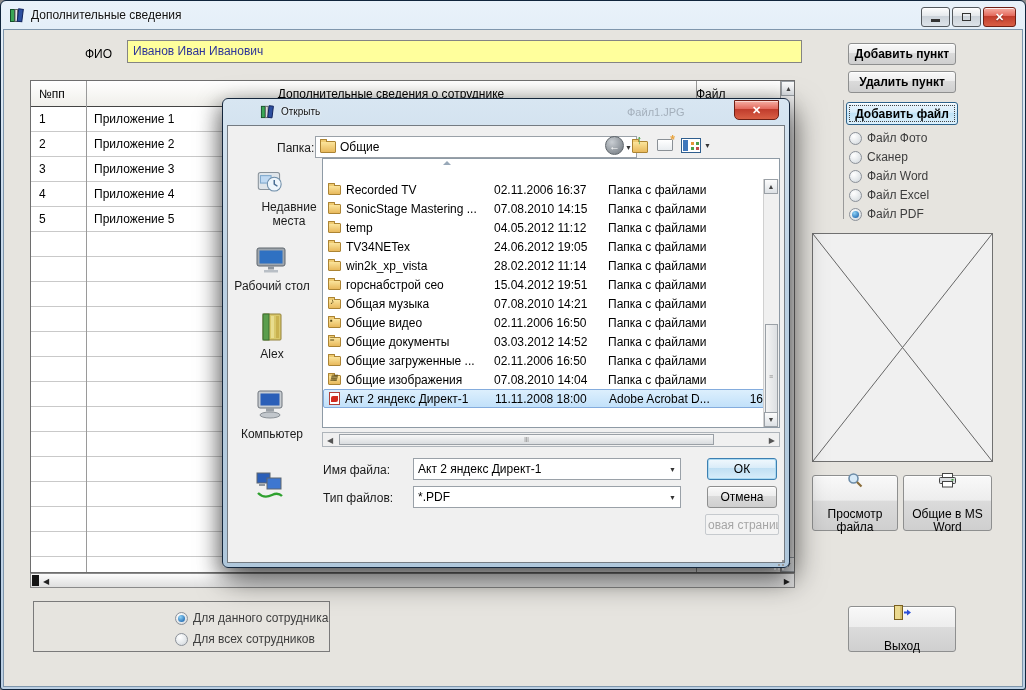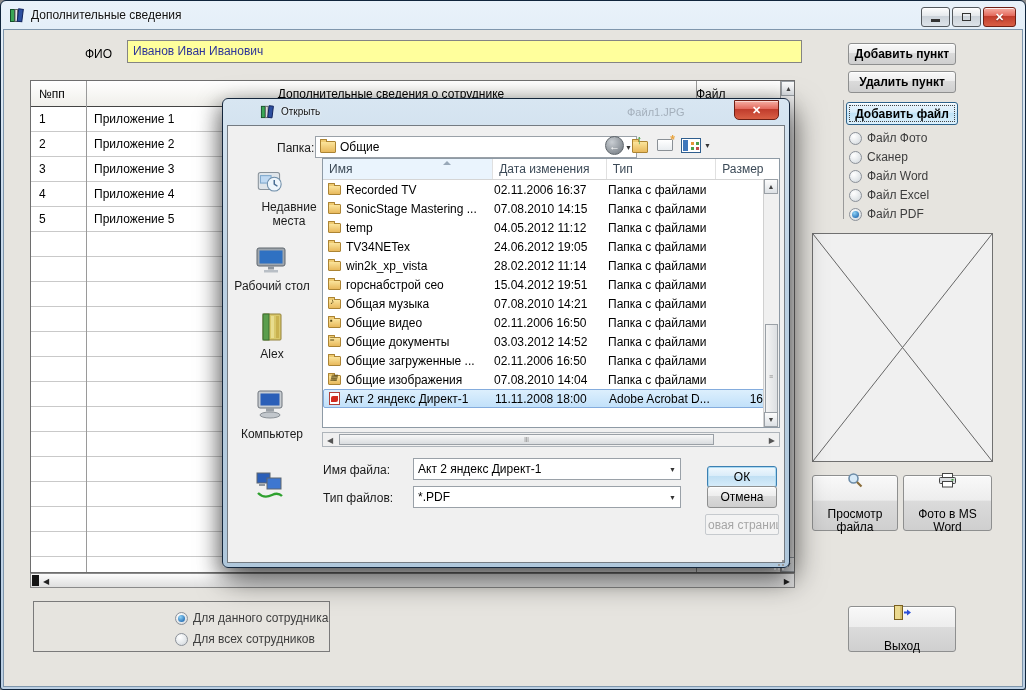--- a/index.html
+++ b/index.html
@@ -124,21 +124,21 @@
   .fl-vscroll{position:absolute;right:0;top:20px;bottom:0;width:15px;background:#F0F0F0;border-left:1px solid #D0D0D0;}
   .fl-thumb{position:absolute;left:1px;width:13px;background:linear-gradient(90deg,#F4F4F4,#DCDFE2);
             border:1px solid #9aa0a6;box-sizing:border-box;display:flex;align-items:center;justify-content:center;
             color:#8a8a8a;font-size:7px;letter-spacing:1px;}
   .fl-hscroll{position:absolute;left:99px;top:333px;width:458px;height:15px;background:#F0F0F0;border:1px solid #AEB4BA;box-sizing:border-box;}
   .flh-thumb{position:absolute;left:16px;top:1px;width:375px;height:11px;background:linear-gradient(#F8F8F8,#D9DCDF);
              border:1px solid #9aa0a6;box-sizing:border-box;text-align:center;font-size:7px;color:#8a8a8a;line-height:10px;}
   .arrL{position:absolute;left:4px;top:3px;font-size:8px;color:#555;}
   .arrR{position:absolute;right:4px;top:3px;font-size:8px;color:#555;}
   .okbtn{background:linear-gradient(#F1F8FD,#D9ECF9 45%,#C0DFF3 46%,#D8EDFA);border:1px solid #3C7FB1;
-         box-shadow:inset 0 0 0 1px #A9D9F2;margin-top:8px;}
+         box-shadow:inset 0 0 0 1px #A9D9F2;}
   .disbtn{position:absolute;border:1px solid #C6CACE;background:#F3F3F3;color:#A6A6A6;
           display:flex;align-items:center;box-sizing:border-box;overflow:hidden;white-space:nowrap;padding-left:2px;border-radius:2px;}
   .grip{position:absolute;right:5px;bottom:5px;width:10px;height:10px;}
   .grip::before{content:"";position:absolute;right:0;bottom:0;width:2px;height:2px;background:#9a9a9a;
         box-shadow:-4px 4px 0 #9a9a9a,0 4px 0 #9a9a9a,-8px 8px 0 #9a9a9a,-4px 8px 0 #9a9a9a,0 8px 0 #9a9a9a;}
   svg{display:block;}
 </style>
 </head>
 <body>
 
@@ -254,21 +254,21 @@
   </div>
   <div class="btn stack" style="left:903px;top:475px;width:89px;height:56px;padding:0 6px">
     <span>
       <svg width="17" height="15" viewBox="0 0 17 15">
         <rect x="3.5" y="0.5" width="10" height="4" fill="#fff" stroke="#444"></rect>
         <rect x="0.5" y="4.5" width="16" height="6" rx="1" fill="#D9DCDF" stroke="#444"></rect>
         <rect x="3.5" y="8.5" width="10" height="5.5" fill="#fff" stroke="#444"></rect>
         <rect x="12.5" y="6" width="2" height="1.6" fill="#3C9E3C"></rect>
       </svg>
     </span>
-    <span>Фото в MS Word</span>
+    <span>Общие в MS Word</span>
   </div>
   <div class="btn stack" style="left:848px;top:606px;width:108px;height:46px">
     <span>
       <svg width="18" height="15" viewBox="0 0 18 15">
         <rect x="1.5" y="0.5" width="8" height="14" fill="#EBD98F" stroke="#7A5F1E"></rect>
         <line x1="8" y1="1" x2="8" y2="14" stroke="#B9A34E"></line>
         <path d="M11 7.5 L15 4.5 v2 h3 v2 h-3 v2 z" fill="#2B4FD8" transform="rotate(180 14.5 7.5)"></path>
       </svg>
     </span>
     <span>Выход</span>
@@ -356,26 +356,20 @@
     <span class="side-ico" style="left:32px;top:372px">
       <svg width="30" height="30" viewBox="0 0 30 30">
         <rect x="2" y="2" width="13" height="10" fill="#2B5FB8" stroke="#5E666E"></rect>
         <rect x="12" y="7" width="14" height="11" fill="#3E77D0" stroke="#5E666E"></rect>
         <rect x="4" y="13" width="6" height="2" fill="#8F969D"></rect>
         <path d="M3 22 q6 6 14 2 q6 -3 10 1" stroke="#2FA12F" stroke-width="2.4" fill="none"></path>
       </svg>
     </span>
 
     <div class="flist">
-      <div class="fl-head">
-        <span class="fl-h sorted" style="width:171px">Имя</span>
-        <span class="fl-h" style="width:114px">Дата изменения</span>
-        <span class="fl-h" style="width:110px">Тип</span>
-        <span class="fl-h" style="width:63px;border-right:none">Размер</span>
-      </div>
       <span class="sortup"></span>
 
       <div class="lrow" style="top:21px">
         <span class="lc name">
             <i class="fold"></i>
             <span>Recorded TV</span>
           </span>
         <span class="lc date">02.11.2006 16:37</span>
         <span class="lc type">Папка с файлами</span>
         <span class="lc size"></span>

